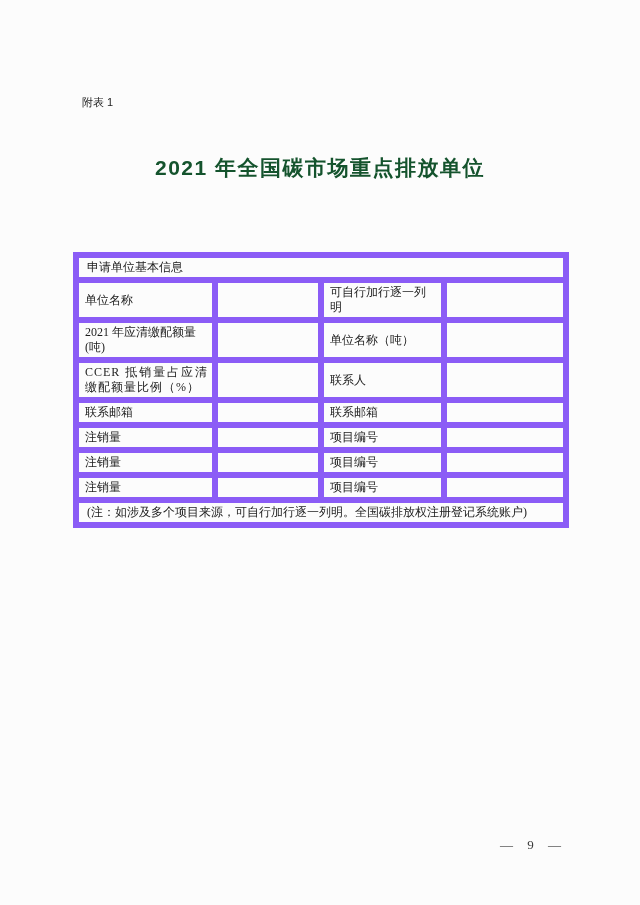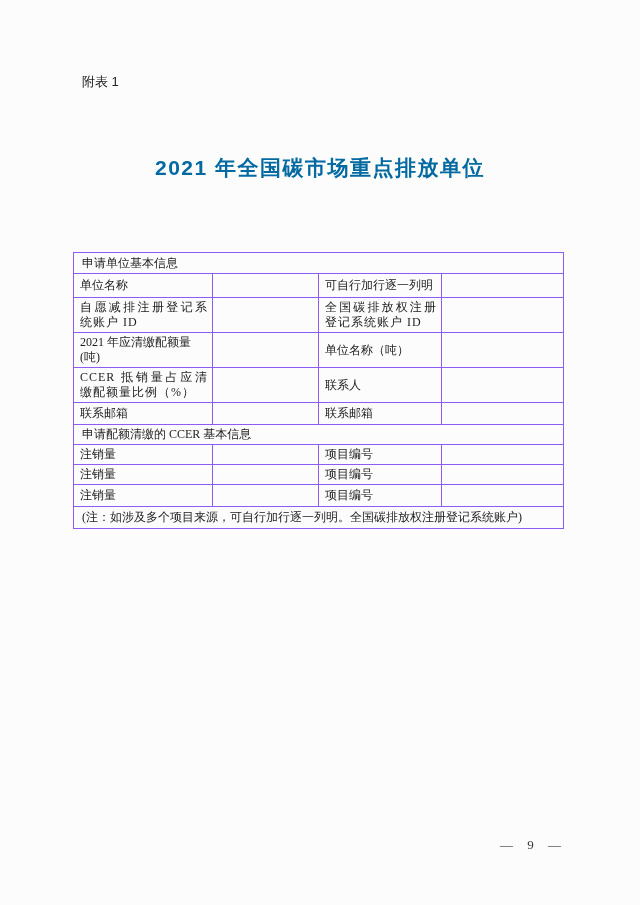--- a/index.html
+++ b/index.html
@@ -9,50 +9,50 @@
     width: 640px;
     height: 905px;
     background: #fcfcfc;
     font-family: "Liberation Serif", "DejaVu Serif", serif;
     color: #1c1c1c;
     overflow: hidden;
   }
   .annex-label {
     position: absolute;
     left: 82px;
-    top: 73px;
+    top: 95px;
     font-family: "Liberation Sans", "DejaVu Sans", sans-serif;
-    font-size: 13px;
+    font-size: 11px;
     color: #222;
   }
   .doc-title {
     position: absolute;
     left: 0;
     top: 147px;
     width: 640px;
     text-align: center;
     font-family: "Liberation Sans", "DejaVu Sans", sans-serif;
     font-weight: 700;
     font-size: 21px;
     line-height: 41px;
     letter-spacing: 1.5px;
-    color: #0369a1;
+    color: #14532d;
   }
   table.form-table {
     position: absolute;
     left: 73px;
     top: 252px;
     width: 490px;
     border-collapse: collapse;
     table-layout: fixed;
     font-size: 12px;
     color: #1c1c1c;
   }
   .form-table td {
-    border: 1px solid #8b5cf6;
+    border: 6px solid #8b5cf6;
     padding: 2px 4px 2px 6px;
     vertical-align: middle;
     line-height: 15px;
     overflow: hidden;
   }
   .form-table td.section {
     padding-left: 8px;
   }
   .form-table td.label.wrap {
     text-align: justify;
@@ -98,26 +98,20 @@
         <td class="section" colspan="4">申请单位基本信息</td>
       </tr>
 
       <tr class="h24">
         <td class="label">单位名称</td>
         <td></td>
         <td class="label">可自行加行逐一列明</td>
         <td></td>
       </tr>
 
-      <tr class="h35">
-        <td class="label wrap">自愿减排注册登记系统账户 ID</td>
-        <td></td>
-        <td class="label wrap">全国碳排放权注册登记系统账户 ID</td>
-        <td></td>
-      </tr>
 
       <tr class="h22">
         <td class="label">2021 年应清缴配额量(吨)</td>
         <td></td>
         <td class="label">单位名称（吨）</td>
         <td></td>
       </tr>
 
       <tr class="h35">
         <td class="label wrap">CCER 抵销量占应清缴配额量比例（%）</td>
@@ -126,23 +120,20 @@
         <td></td>
       </tr>
 
       <tr class="h22">
         <td class="label">联系邮箱</td>
         <td></td>
         <td class="label">联系邮箱</td>
         <td></td>
       </tr>
 
-      <tr class="h20">
-        <td class="section" colspan="4">申请配额清缴的 CCER 基本信息</td>
-      </tr>
 
       <tr class="h20">
         <td class="label">注销量</td>
         <td></td>
         <td class="label">项目编号</td>
         <td></td>
       </tr>
 
       <tr class="h20">
         <td class="label">注销量</td>

